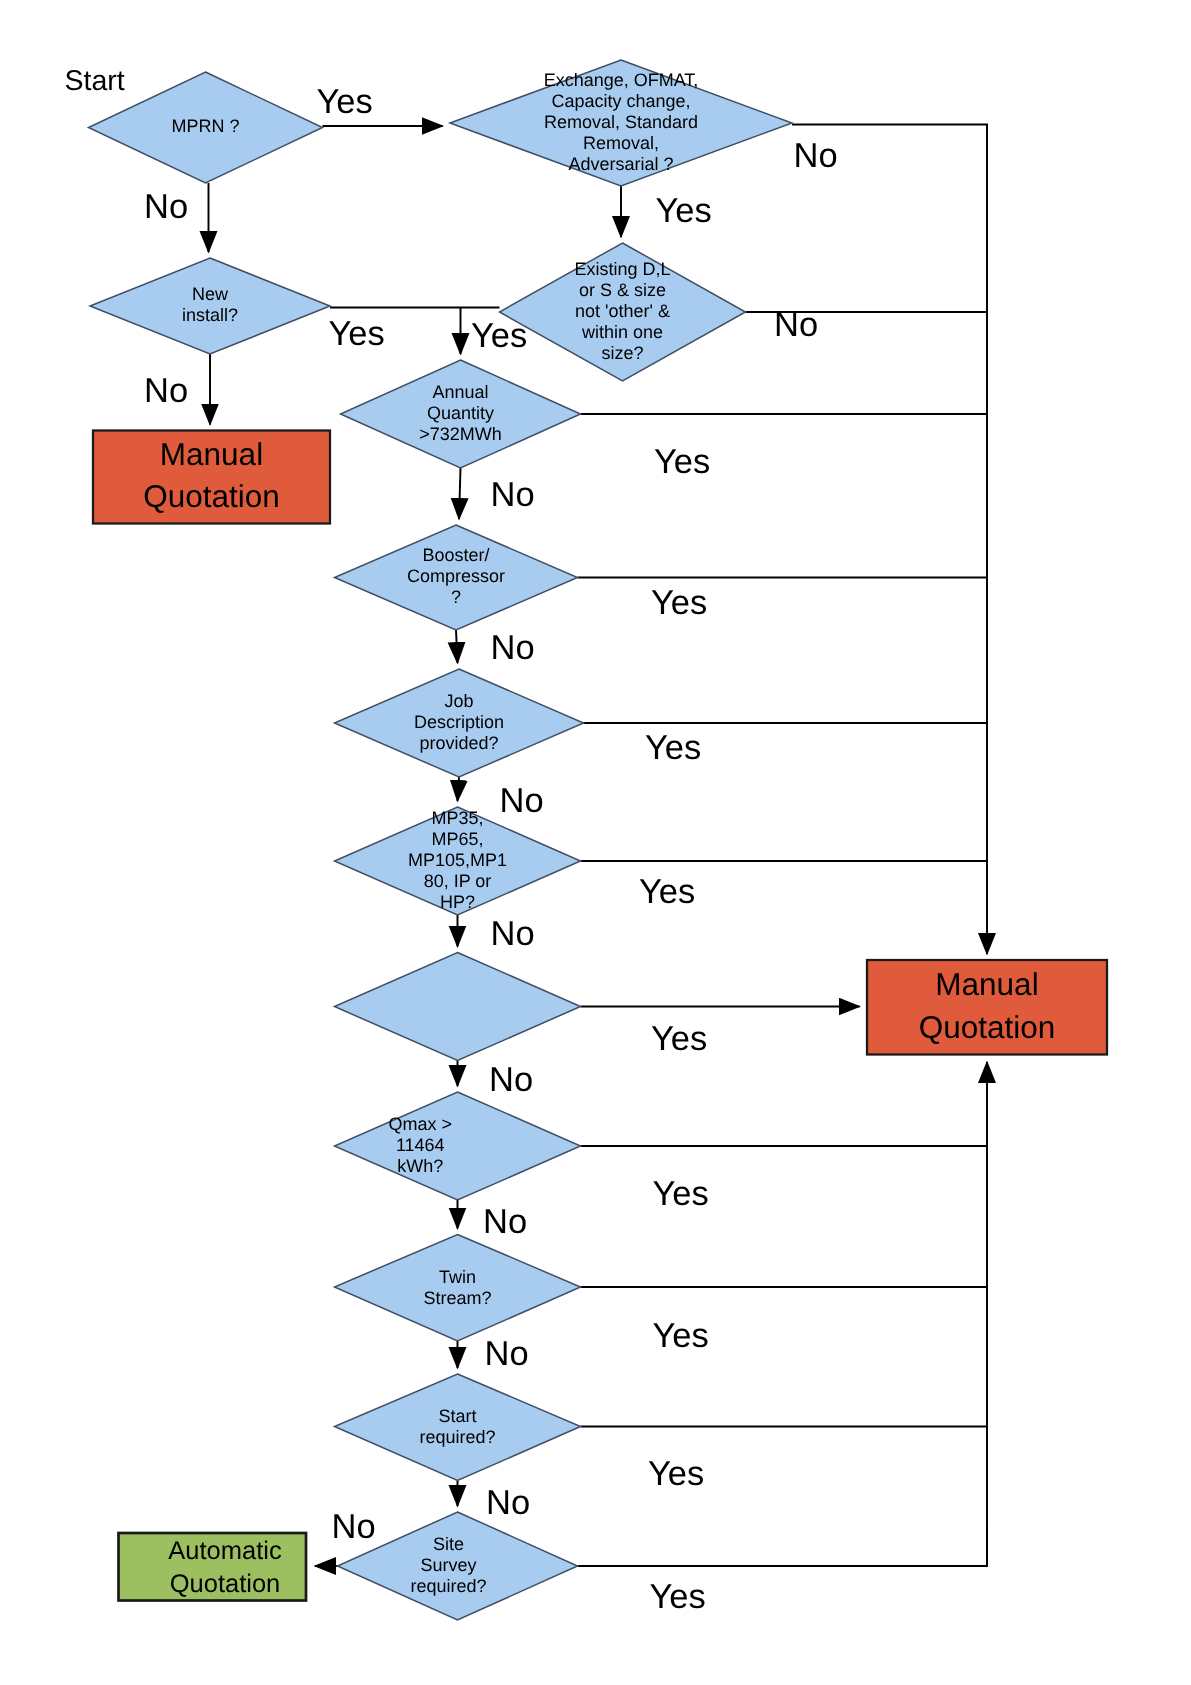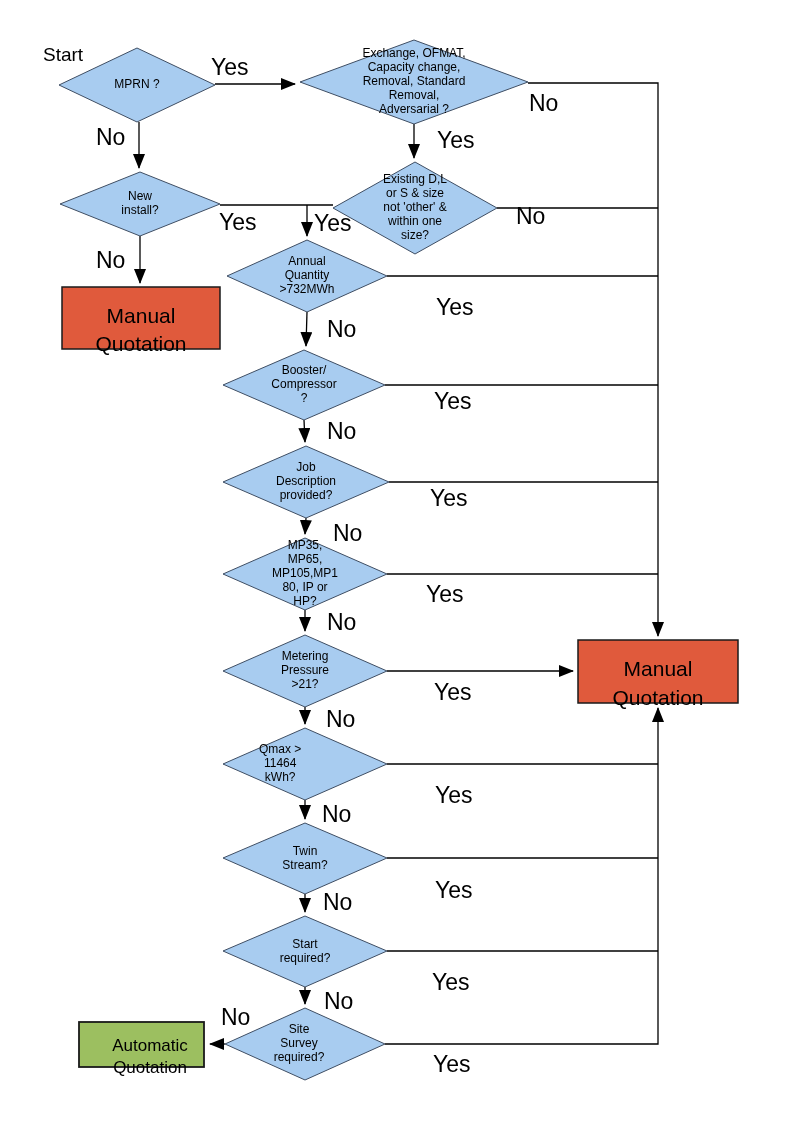--- a/index.html
+++ b/index.html
@@ -11,21 +11,21 @@
   .edge{stroke:var(--line,#000);stroke-width:1.3;fill:none;}
   .arrowhead{fill:var(--line,#000);}
   .decision-shape{fill:var(--decision-fill,#A8CCF0);stroke:var(--decision-border,#3F4E63);stroke-width:1;}
   .manual-shape{fill:var(--manual-fill,#E05A3C);stroke:var(--box-border,#1A1A1A);stroke-width:1.5;}
   .auto-shape{fill:var(--automatic-fill,#9CBF60);stroke:var(--box-border,#1A1A1A);stroke-width:1.8;}
   .lbl{position:absolute;display:flex;align-items:center;justify-content:center;
        text-align:center;color:var(--text,#000);pointer-events:none;}
   .lbl span{white-space:pre-line;}
   .node-lbl{font-size:12px;line-height:1.16;}
   .node-lbl.align-left{justify-content:flex-start;text-align:center;padding-left:36px;box-sizing:border-box;}
-  .term-lbl{font-size:21px;line-height:1.35;margin-top:12px;}
+  .term-lbl{font-size:21px;line-height:1.35;}
   .term-lbl.small{font-size:17px;line-height:1.25;}
   .edge-lbl{position:absolute;font-size:23px;line-height:1;color:var(--text,#000);white-space:nowrap;}
   .start-lbl{position:absolute;left:43px;top:44px;font-size:19px;font-weight:normal;color:var(--text,#000);}
 </style>
 </head>
 <body>
 
 <div id="canvas">
 
   <svg id="wires" viewBox="0 0 794 1123">
@@ -119,25 +119,20 @@
 Description
 provided?</span>
     </div>
   <div class="lbl node-lbl" style="left:223px;top:538px;width:164px;height:72px;">
       <span>MP35,
 MP65,
 MP105,MP1
 80, IP or
 HP?</span>
     </div>
-  <div class="lbl node-lbl" style="left:223px;top:635px;width:164px;height:72px;">
-      <span>Metering
-Pressure
-&gt;21?</span>
-    </div>
   <div class="lbl node-lbl align-left" style="left:223px;top:728px;width:164px;height:72px;">
       <span>Qmax &gt;
 11464
 kWh?</span>
     </div>
   <div class="lbl node-lbl" style="left:223px;top:823px;width:164px;height:71px;">
       <span>Twin
 Stream?</span>
     </div>
   <div class="lbl node-lbl" style="left:223px;top:916px;width:164px;height:71px;">

